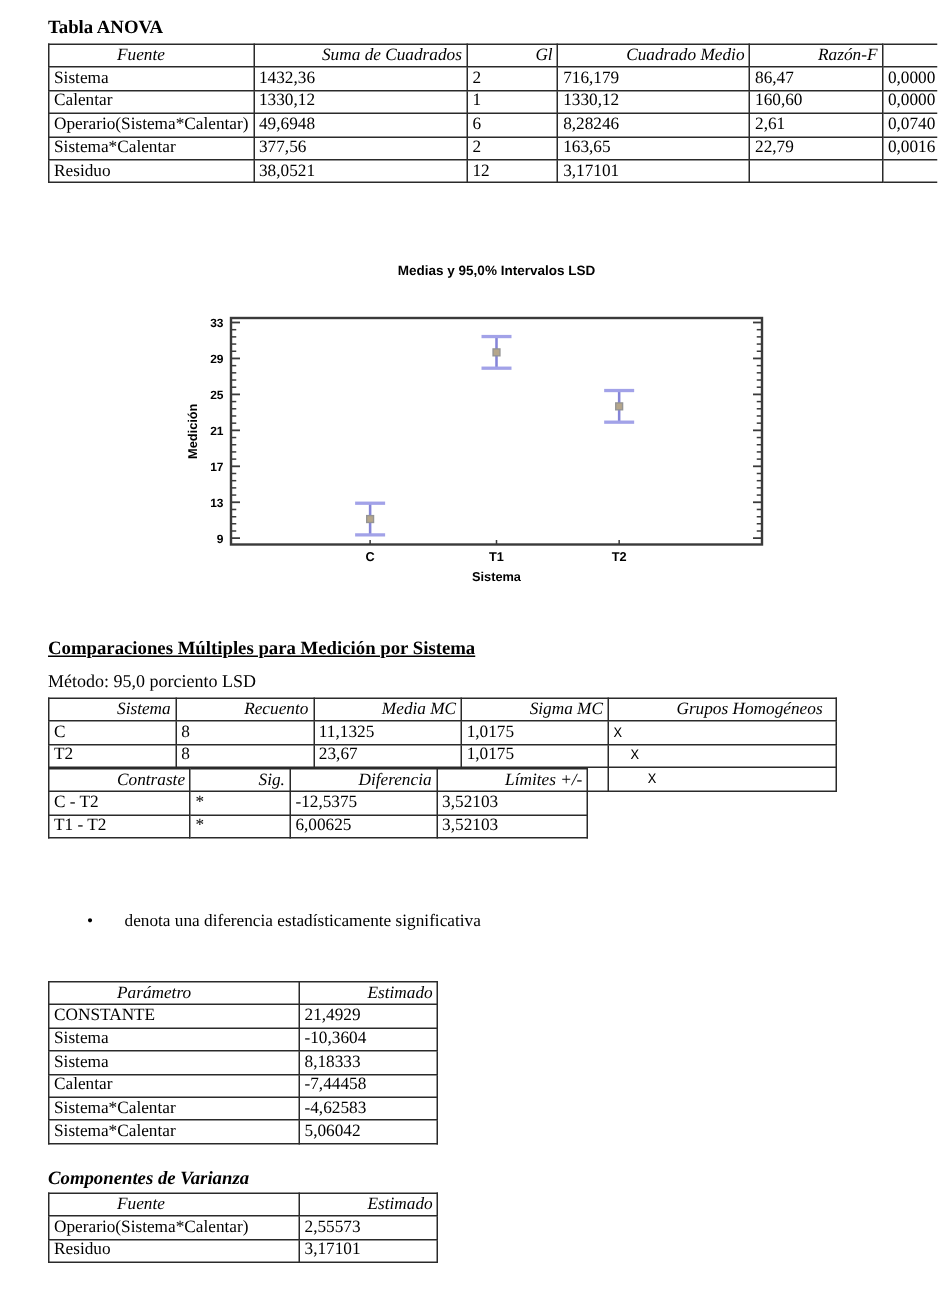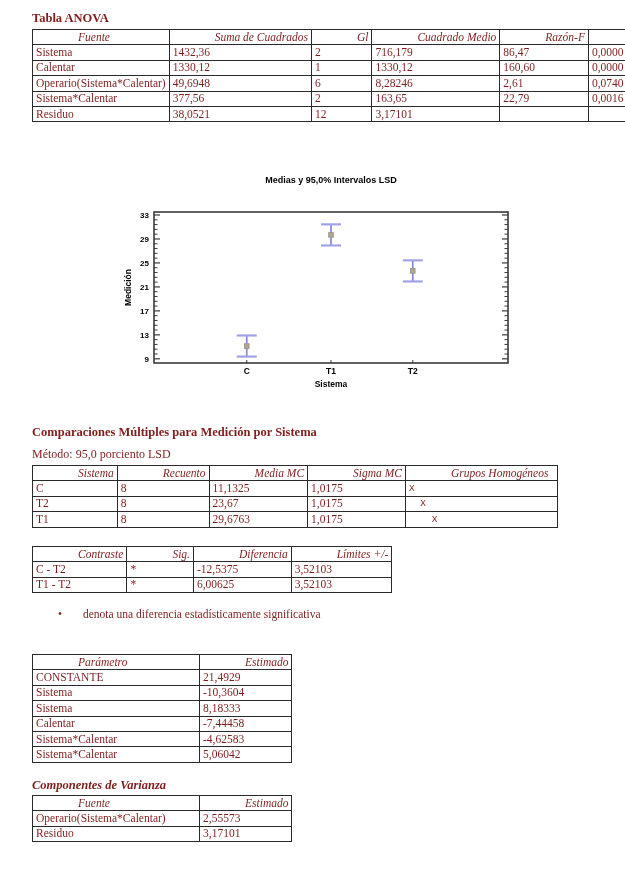--- a/index.html
+++ b/index.html
@@ -1,17 +1,17 @@
 <!DOCTYPE html>
 <html><head>
 <meta charset="utf-8">
 <style>
   html,body{margin:0;padding:0;background:#fff;}
   #page{position:relative;width:625px;height:875px;background:#ffffff;
-        font-family:"Liberation Serif",serif;color:#7f1d1d;overflow:hidden;}
+        font-family:"Liberation Serif",serif;color:#000000;overflow:hidden;}
   .heading{position:absolute;font-weight:bold;font-size:12.5px;line-height:15px;white-space:nowrap;}
   .plain{position:absolute;font-size:12px;line-height:14px;white-space:nowrap;}
   table.doc{position:absolute;border-collapse:collapse;table-layout:fixed;
             border:1.5px solid #2a2a2a;background:#fff;}
   table.doc th,table.doc td{border:1px solid #2a2a2a;font-size:11.5px;padding:0 3px;
             height:14.4px;line-height:13px;text-align:left;vertical-align:middle;
             overflow:hidden;white-space:nowrap;font-weight:normal;}
   table.doc th{font-style:italic;padding-left:45px;}
   table.groups td:last-child{font-family:"Liberation Mono",monospace;font-size:9.5px;white-space:pre;}
   .footnote{position:absolute;font-size:11.5px;line-height:13px;}
@@ -182,21 +182,21 @@
         <line x1="402.774" y1="97.35295634920637" x2="422.774" y2="97.35295634920637" stroke="#a2a2e8" stroke-width="2.2"></line>
         <rect x="410.474" y="105.6019841269841" width="4.6" height="4.6" fill="#b5a68b" stroke="#949494" stroke-width="0.9"></rect>
         <line x1="412.774" y1="200" x2="412.774" y2="197" stroke="#3a3a3a" stroke-width="1"></line>
         <text x="412.774" y="211" text-anchor="middle" class="cat">T2</text>
         <text x="331" y="20" text-anchor="middle" class="ctitle">Medias y 95,0% Intervalos LSD</text>
         <text x="331" y="224" text-anchor="middle" class="alabel">Sistema</text>
         <text transform="translate(131,124.5) rotate(-90)" text-anchor="middle" class="alabel">Medición</text>
       </svg>
   </div>
 
-  <div class="heading" style="left:32px;top:425px;">Comparaciones Múltiples para Medición por Sistema</div>
+  <div class="heading" style="left:32px;top:425px;text-decoration:underline;">Comparaciones Múltiples para Medición por Sistema</div>
 
   <div class="plain" style="left:32px;top:447px;">Método: 95,0 porciento LSD</div>
 
   <table class="doc groups" style="left:32px;top:465px;">
     <colgroup>
       <col style="width:57px">
         <col style="width:66px">
         <col style="width:78px">
       <col style="width:62px">
         <col style="width:152px">
@@ -228,21 +228,21 @@
         <tr>
           <td>T1</td>
           <td>8</td>
           <td>29,6763</td>
           <td>1,0175</td>
           <td>    X</td>
         </tr>
       </tbody>
     </table>
 
-  <table class="doc" style="left:32px;top:546px;">
+  <table class="doc" style="left:32px;top:512px;">
     <colgroup>
       <col style="width:68px">
         <col style="width:33px">
         <col style="width:80px">
         <col style="width:80px">
     </colgroup>
   <thead>
         <tr>
           <th>Contraste</th>
           <th>Sig.</th>

